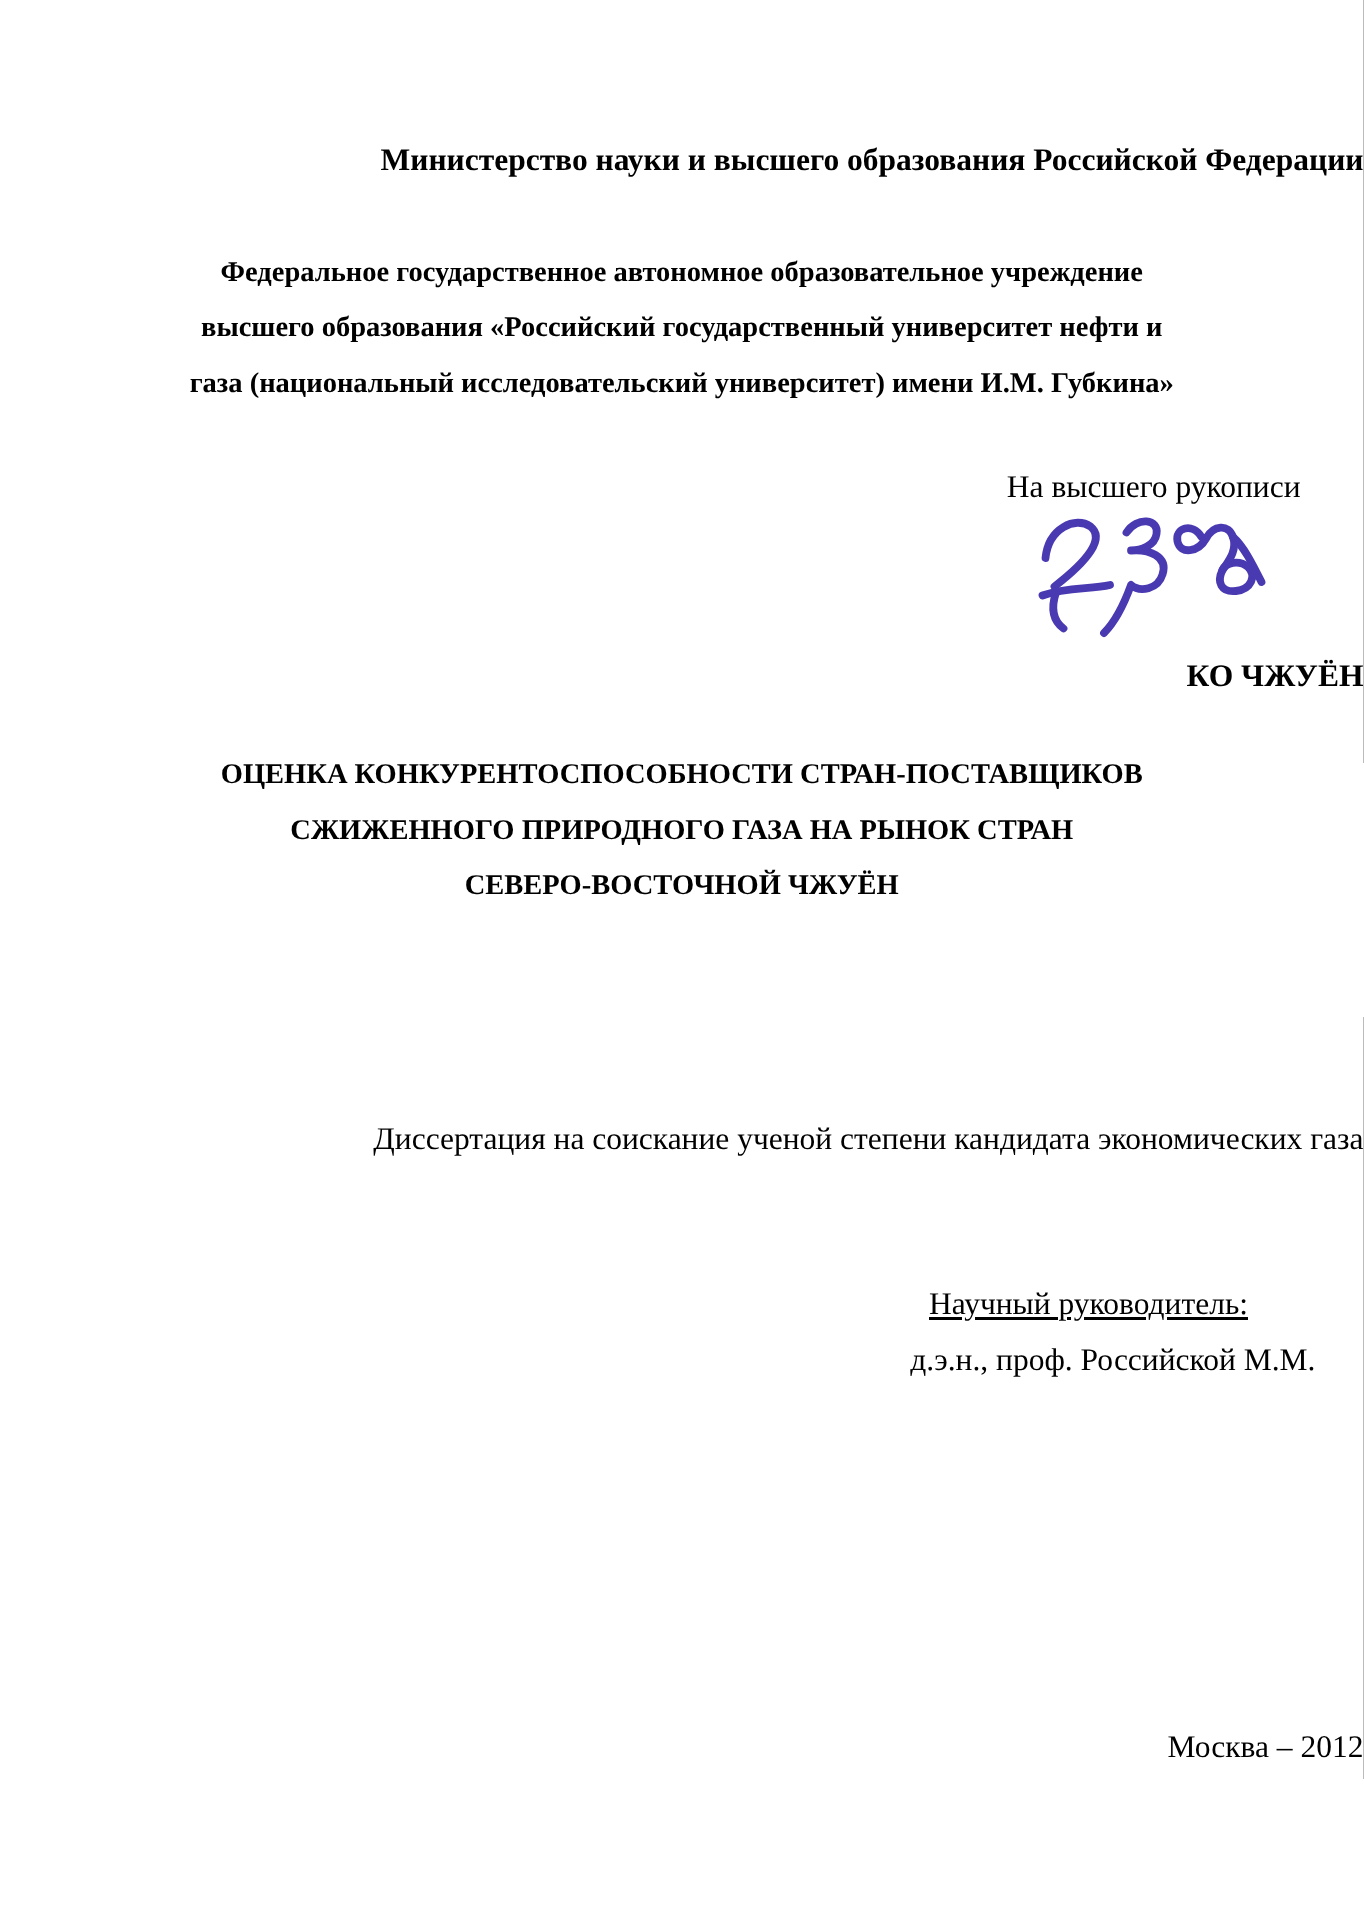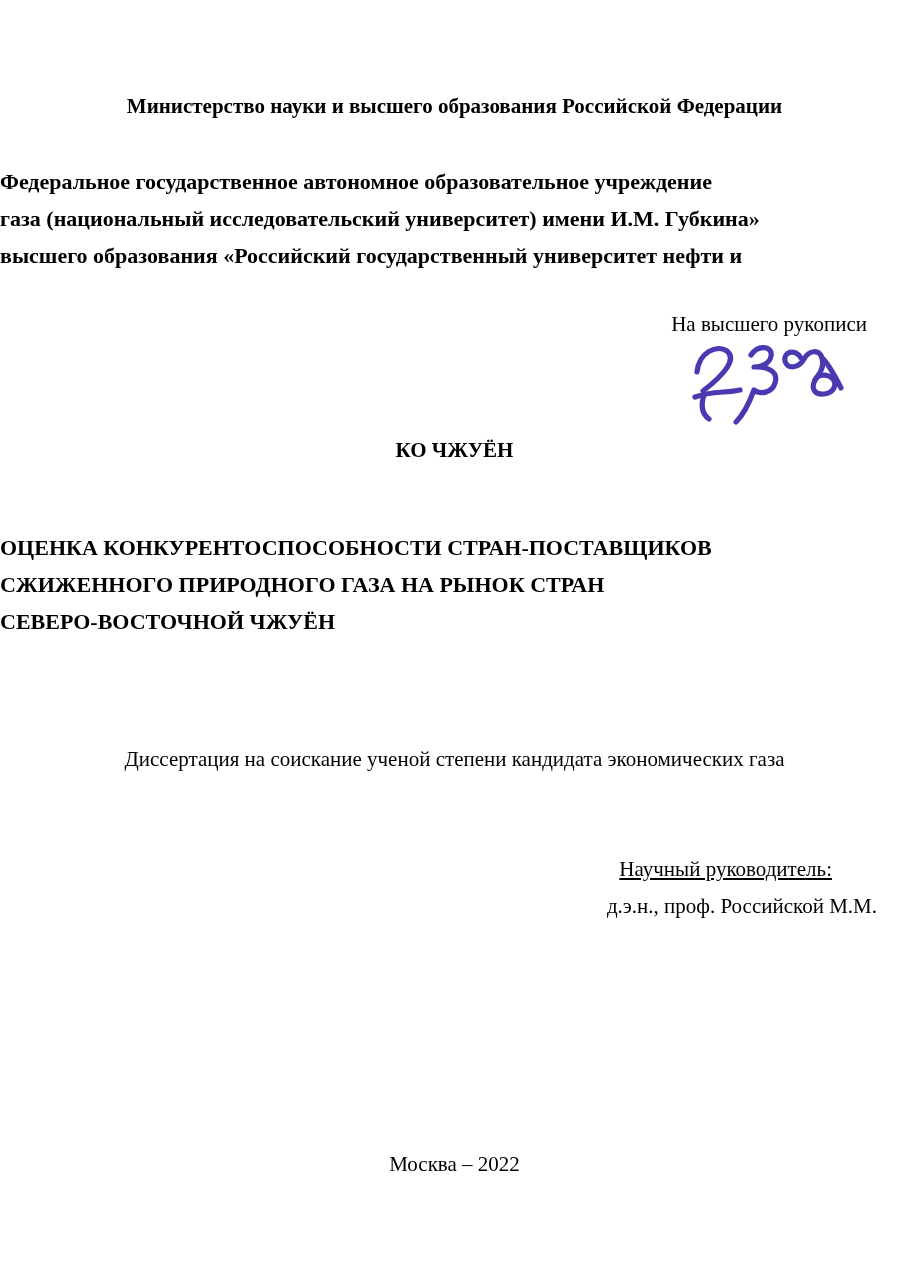--- a/index.html
+++ b/index.html
@@ -14,30 +14,31 @@
     margin: 0 auto;
     background: #ffffff;
     font-family: "Liberation Serif", "DejaVu Serif", serif;
     color: #000000;
     overflow: hidden;
   }
   .abs { position: absolute; }
   .center-line {
     left: 0;
     width: 909px;
-    text-align: center;
+    text-align: right;
     font-size: 21px;
     line-height: 37px;
     white-space: nowrap;
   }
   .bold { font-weight: bold; }
   .block-center {
     left: 0;
     width: 909px;
-    font-size: 22px;
+    text-align: center;
+    font-size: 19px;
     line-height: 37px;
   }
   .block-center div { white-space: nowrap; }
   .right-note {
     right: 42px;
     font-size: 21px;
     line-height: 26px;
     text-align: right;
     white-space: nowrap;
   }
@@ -64,22 +65,22 @@
 </style>
 </head>
 <body>
 
 <div class="page">
 
   <div class="abs center-line bold" style="top:88px">Министерство науки и высшего образования Российской Федерации</div>
 
   <div class="abs block-center bold" style="top:163px">
     <div>Федеральное государственное автономное образовательное учреждение</div>
+    <div>высшего образования «Российский государственный университет нефти и</div>
     <div>газа (национальный исследовательский университет) имени И.М. Губкина»</div>
-    <div>высшего образования «Российский государственный университет нефти и</div>
   </div>
 
   <div class="abs right-note" style="top:311px">На высшего рукописи</div>
 
   <svg class="abs signature-svg" viewBox="0 0 172 92" aria-hidden="true">
     <g stroke="#4a3ab2">
 
       <path d="M14 36 C16 16, 34 8, 44 15 C54 23, 42 38, 20 55"></path>
       <path d="M12 61 C28 55, 44 57, 57 54"></path>
       <path d="M21 59 C18 68, 18 77, 26 83"></path>
@@ -87,29 +88,29 @@
       <path d="M68 19 C75 8, 90 10, 88 20 C87 28, 77 31, 71 31 C83 30, 96 35, 92 47 C89 57, 77 59, 71 54 C67 65, 62 77, 53 86"></path>
 
       <path d="M118 22 C112 12, 100 16, 102 25 C104 34, 116 32, 121 23 C126 14, 136 13, 139 22 C142 31, 136 38, 132 44"></path>
       <path d="M132 44 C128 52, 131 59, 141 58 C151 57, 155 48, 149 42 C143 37, 134 39, 132 44"></path>
       <path d="M139 22 C146 28, 152 40, 158 52"></path>
     </g>
   </svg>
 
   <div class="abs center-line bold" style="top:432px">КО ЧЖУЁН</div>
 
-  <div class="abs block-center bold" style="top:529px">
+  <div class="abs block-center bold" style="top:498px">
     <div>ОЦЕНКА КОНКУРЕНТОСПОСОБНОСТИ СТРАН-ПОСТАВЩИКОВ</div>
     <div>СЖИЖЕННОГО ПРИРОДНОГО ГАЗА НА РЫНОК СТРАН</div>
     <div>СЕВЕРО-ВОСТОЧНОЙ ЧЖУЁН</div>
   </div>
 
 
   <div class="abs center-line" style="top:741px">Диссертация на соискание ученой степени кандидата экономических газа</div>
 
   <div class="abs supervisor" style="top:851px">
     <div class="sup-label">Научный руководитель:</div>
     <div class="sup-name">д.э.н., проф. Российской М.М.</div>
   </div>
 
-  <div class="abs center-line" style="top:1146px">Москва – 2022</div>
+  <div class="abs center-line" style="top:1146px">Москва – 2012</div>
 
 </div>
 
 </body></html>

